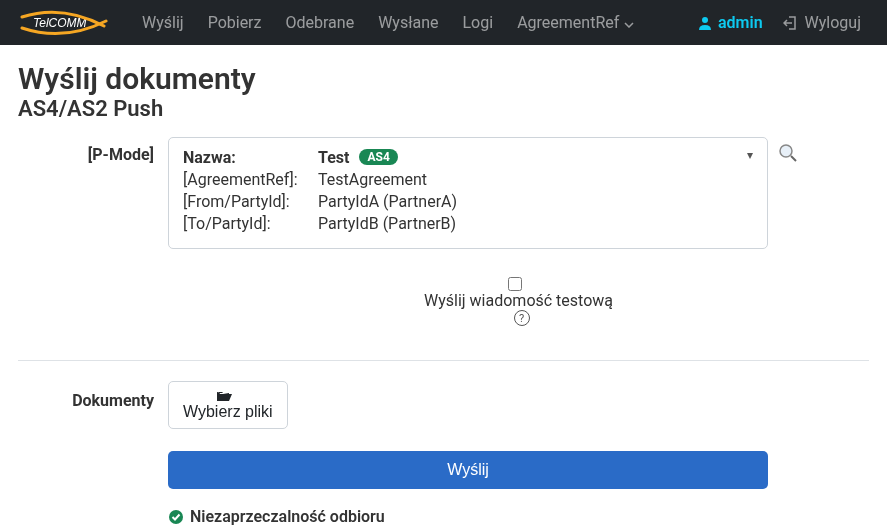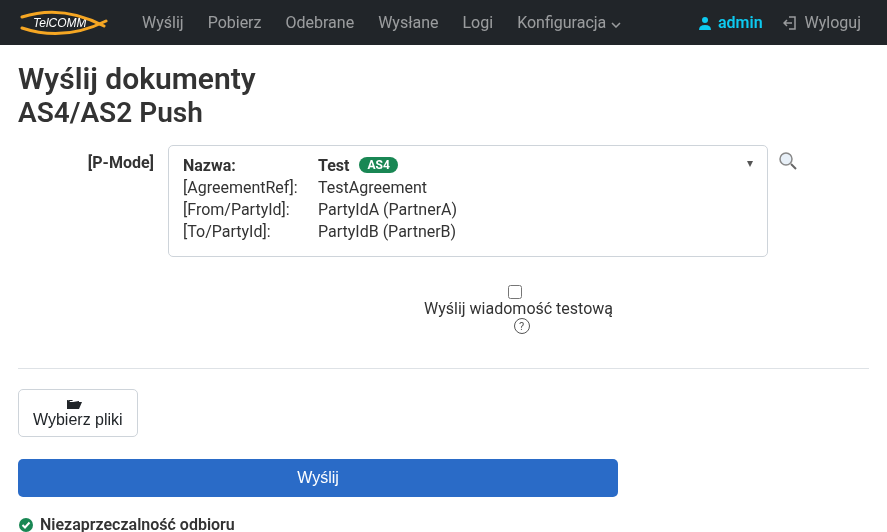--- a/index.html
+++ b/index.html
@@ -7,21 +7,21 @@
   .navbar { background: #212529; display: flex; align-items: center; padding: 8px 16px; height: 45px; }
   .logo-wrap { display: flex; align-items: center; margin-right: 20px; }
   .nav-items { display: flex; align-items: center; gap: 4px; }
   .nav-link { color: rgba(255,255,255,0.55); text-decoration: none; padding: 8px 10px; font-size: 16px; cursor: pointer; display: flex; align-items: center; }
   .nav-right { margin-left: auto; display: flex; align-items: center; }
   .nav-user { color: #0dcaf0; font-weight: 600; display: flex; align-items: center; padding: 8px 10px; cursor: pointer; }
   .nav-user svg { margin-right: 5px; }
   .caret-down { margin-left: 5px; }
   .container { padding: 16px 18px; }
   h1 { font-size: 30px; font-weight: 600; color: #333; }
-  h2 { font-size: 28px; font-weight: 600; color: #333; margin-bottom: 16px; }
+  h2 { font-size: 22px; font-weight: 600; color: #333; margin-bottom: 16px; }
   .row { display: flex; margin-bottom: 14px; }
   .row-label { width: 150px; text-align: right; padding-right: 14px; font-weight: 700; color: #333; padding-top: 8px; }
   .row-content { flex: 1; }
   .pmode-card { border: 1px solid #ced4da; border-radius: 5px; padding: 10px 14px 12px 14px; position: relative; cursor: pointer; }
   .pmode-card .caret { position: absolute; top: 10px; right: 14px; color: #555; font-size: 12px; }
   .pmode-line { display: flex; margin-bottom: 3px; font-size: 16px; color: #333; }
   .pmode-key { width: 135px; }
   .pmode-line.bold .pmode-key, .pmode-line.bold .pmode-val-name { font-weight: 700; }
   .badge-as4 { background: #198754; color: #fff; border-radius: 10px; padding: 1px 8px; font-size: 12px; font-weight: 700; margin-left: 6px; vertical-align: 2px; }
   .side-icon { margin-left: 10px; padding-top: 6px; cursor: pointer; }
@@ -49,21 +49,21 @@
       <path d="M6 9 Q 46 -4 88 18" stroke="#f5a623" stroke-width="3" fill="none" stroke-linecap="round"></path>
     </svg>
   </div>
   <div class="nav-items">
     <a class="nav-link">Wyślij</a>
     <a class="nav-link">Pobierz</a>
     <a class="nav-link">Odebrane</a>
     <a class="nav-link">Wysłane</a>
     <a class="nav-link">Logi</a>
     <a class="nav-link">
-      <span>Konfiguracja</span>
+      <span>AgreementRef</span>
       <span class="caret-down">
         <svg width="10" height="6" viewBox="0 0 10 6">
             <path d="M1 1 L5 5 L9 1" stroke="rgba(255,255,255,0.55)" stroke-width="1.5" fill="none"></path>
           </svg>
       </span>
     </a>
   </div>
   <div class="nav-right">
     <a class="nav-user">
       <svg width="16" height="16" viewBox="0 0 16 16">
@@ -127,20 +127,21 @@
         <input type="checkbox" id="tm" style="">
         <label for="tm">Wyślij wiadomość testową</label>
         <span class="help-icon">?</span>
       </div>
     </div>
   </div>
 
   <hr class="sep">
 
   <div class="row">
+    <div class="row-label" style="padding-top:10px;">Dokumenty</div>
     <div class="row-content">
       <button class="btn btn-outline">
         <svg width="16" height="14" viewBox="0 0 16 14">
           <path d="M1 3 L1 12 L13 12 L16 5 L4 5 L3 3 Z M1 3 L6 3 L7 4 L13 4 L13 5" fill="#212529"></path>
         </svg>
         <span>Wybierz pliki</span>
       </button>
       <br>
       <button class="btn btn-primary">
         <span>Wyślij</span>

